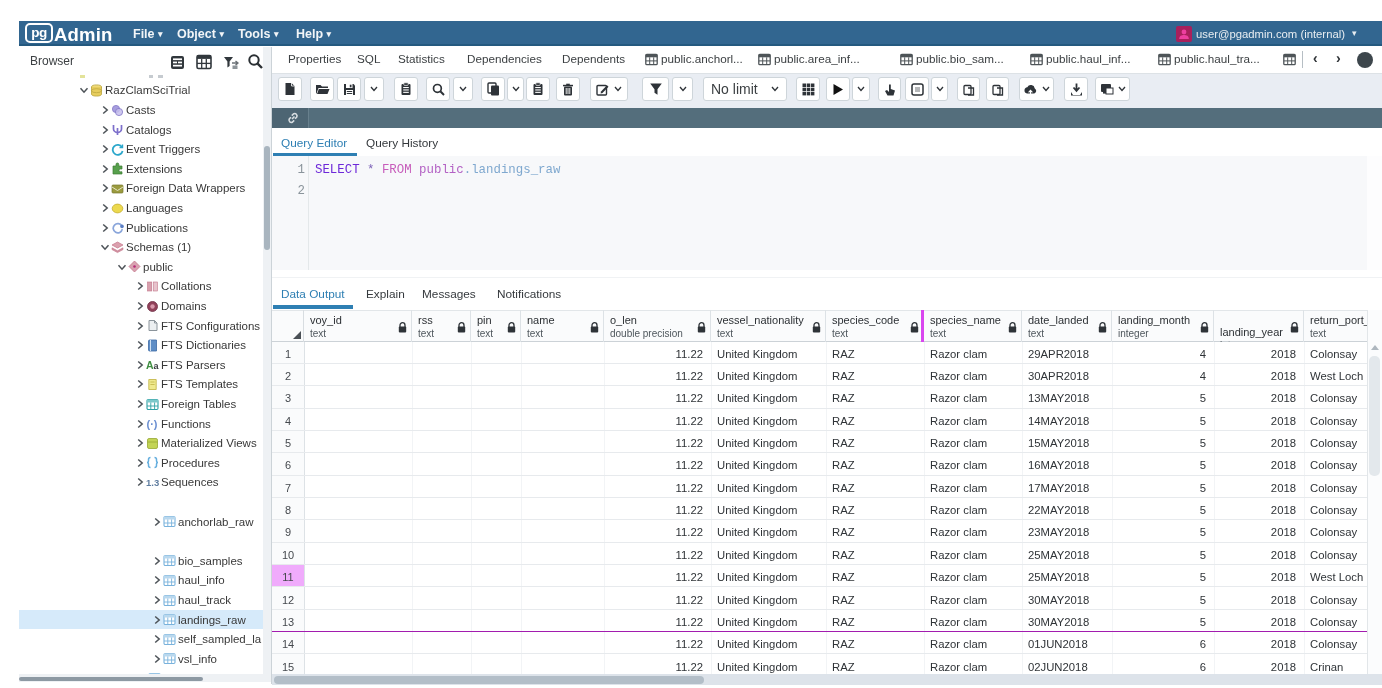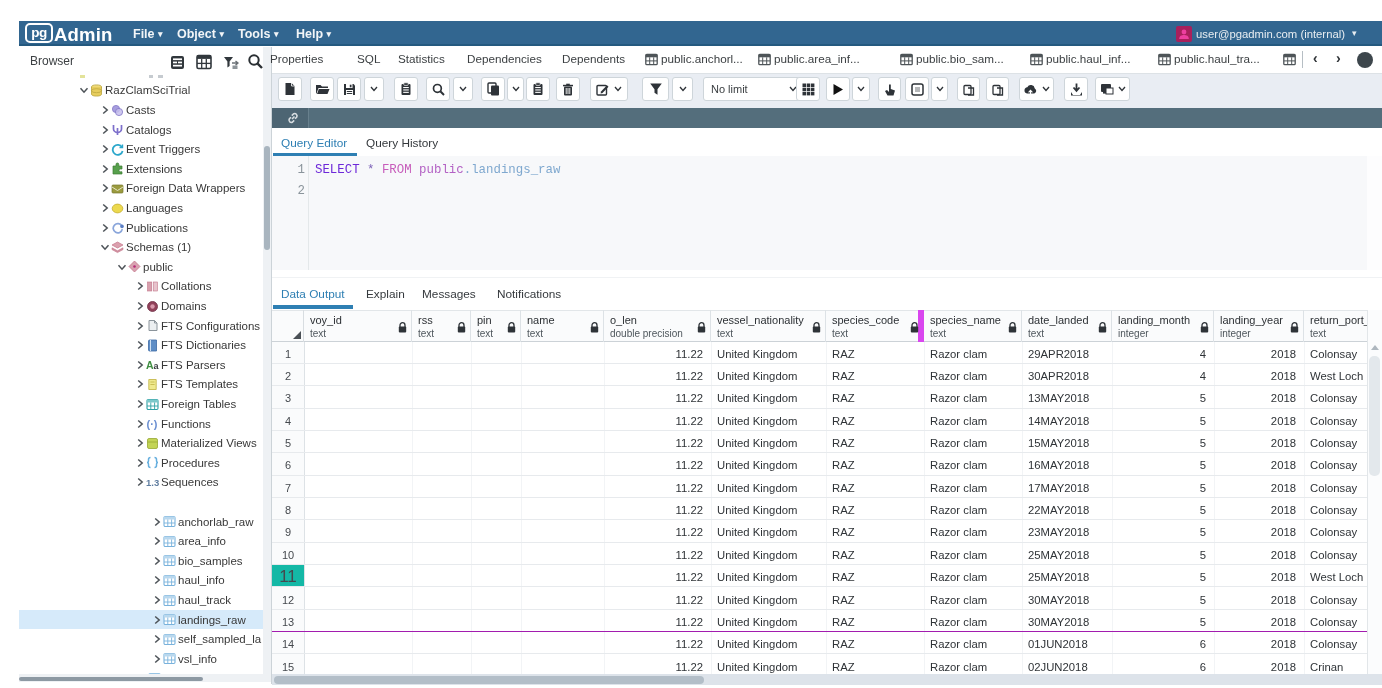--- a/index.html
+++ b/index.html
@@ -375,37 +375,20 @@
           <svg width="13" height="13" viewBox="0 0 13 13">
             <rect x="1" y="1.5" width="11" height="10" rx="1.2" fill="#fff" stroke="#79b2dc" stroke-width="1.1"></rect>
             <rect x="1" y="1.5" width="11" height="3" fill="#b9d8ee"></rect>
             <line x1="4.8" y1="4.5" x2="4.8" y2="11.5" stroke="#79b2dc" stroke-width="0.9"></line>
             <line x1="8.6" y1="4.5" x2="8.6" y2="11.5" stroke="#79b2dc" stroke-width="0.9"></line>
             <line x1="1" y1="8" x2="12" y2="8" stroke="#79b2dc" stroke-width="0.9"></line>
           </svg>
         </span>
         <span>anchorlab_raw</span>
       </div>
-      <div class="tr" style="top:484.5px;padding-left:132px">
-        <span class="cv">
-          <svg width="12" height="12" viewBox="0 0 12 12">
-            <path d="M4.2 2.5 L8.2 6 L4.2 9.5" fill="none" stroke="#4c5257" stroke-width="1.5"></path>
-          </svg>
-        </span>
-        <span class="ic">
-          <svg width="13" height="13" viewBox="0 0 13 13">
-            <rect x="1" y="1.5" width="11" height="10" rx="1.2" fill="#fff" stroke="#79b2dc" stroke-width="1.1"></rect>
-            <rect x="1" y="1.5" width="11" height="3" fill="#b9d8ee"></rect>
-            <line x1="4.8" y1="4.5" x2="4.8" y2="11.5" stroke="#79b2dc" stroke-width="0.9"></line>
-            <line x1="8.6" y1="4.5" x2="8.6" y2="11.5" stroke="#79b2dc" stroke-width="0.9"></line>
-            <line x1="1" y1="8" x2="12" y2="8" stroke="#79b2dc" stroke-width="0.9"></line>
-          </svg>
-        </span>
-        <span>area_info</span>
-      </div>
       <div class="tr" style="top:504.1px;padding-left:132px">
         <span class="cv">
           <svg width="12" height="12" viewBox="0 0 12 12">
             <path d="M4.2 2.5 L8.2 6 L4.2 9.5" fill="none" stroke="#4c5257" stroke-width="1.5"></path>
           </svg>
         </span>
         <span class="ic">
           <svg width="13" height="13" viewBox="0 0 13 13">
             <rect x="1" y="1.5" width="11" height="10" rx="1.2" fill="#fff" stroke="#79b2dc" stroke-width="1.1"></rect>
             <rect x="1" y="1.5" width="11" height="3" fill="#b9d8ee"></rect>
@@ -513,21 +496,21 @@
         </span>
         <span style="color:#9aa0a5">T</span>
       </div>
     </div>
 <div class="abs" style="left:263px;top:47px;width:8px;height:627px;background:#eef1f4"></div>
 <div class="abs" style="left:264px;top:146px;width:6px;height:104px;background:#a9b5bf;border-radius:3px"></div>
 <div class="abs" style="left:19px;top:674px;width:253px;height:8px;background:#eef1f4"></div>
 <div class="abs" style="left:19px;top:676.5px;width:184px;height:4.5px;background:#8d99a3;border-radius:2px"></div>
 <div class="abs" style="left:271px;top:47px;width:1px;height:637px;background:#ccd3d8"></div>
 <div class="abs" style="left:272px;top:47px;width:1110px;height:27px;background:#fff;border-bottom:1px solid #dde2e6"></div>
-<div class="abs tabtxt" style="left:270px">Properties</div>
+<div class="abs tabtxt" style="left:288px">Properties</div>
 <div class="abs tabtxt" style="left:357px">SQL</div>
 <div class="abs tabtxt" style="left:398px">Statistics</div>
 <div class="abs tabtxt" style="left:467px">Dependencies</div>
 <div class="abs tabtxt" style="left:562px">Dependents</div>
 <div class="abs" style="left:645px;top:53px;width:14px;height:14px">
       <svg width="13" height="13" viewBox="0 0 13 13">
         <rect x="0.8" y="1.3" width="11.4" height="10.4" rx="1" fill="none" stroke="#4e5458" stroke-width="1.3"></rect>
         <rect x="0.8" y="1.3" width="11.4" height="3" fill="#4e5458"></rect>
         <line x1="4.7" y1="4.3" x2="4.7" y2="11.7" stroke="#4e5458" stroke-width="1"></line>
         <line x1="8.7" y1="4.3" x2="8.7" y2="11.7" stroke="#4e5458" stroke-width="1"></line>
@@ -679,21 +662,21 @@
 <div class="abs tbtn" style="left:642px;width:27px">
       <svg width="14" height="14" viewBox="0 0 14 14">
         <path d="M1.2 1.5 L12.8 1.5 L8.5 7.2 L8.5 12.8 L5.5 10.8 L5.5 7.2 Z" fill="#2e3338"></path>
       </svg>
     </div>
 <div class="abs tbtn" style="left:672px;width:21px">
       <svg width="8" height="6" viewBox="0 0 8 6">
         <path d="M1 1 L4 4.5 L7 1" fill="none" stroke="#2e3338" stroke-width="1.3"></path>
       </svg>
     </div>
-<div class="abs tbtn" style="left:703px;width:102px;justify-content:center;padding:0 7px;font-size:11px;color:#3c4043">No limit<span style="margin-left:auto">
+<div class="abs tbtn" style="left:703px;width:84px;justify-content:center;padding:0 7px;font-size:14px;color:#3c4043">No limit<span style="margin-left:auto">
         <svg width="8" height="6" viewBox="0 0 8 6">
           <path d="M1 1 L4 4.5 L7 1" fill="none" stroke="#2e3338" stroke-width="1.3"></path>
         </svg>
       </span></div>
 <div class="abs tbtn" style="left:796px;width:24px">
       <svg width="13" height="13" viewBox="0 0 13 13">
         <g fill="#2e3338">
           <rect x="0.5" y="0.5" width="3.5" height="3.5"></rect>
           <rect x="4.7" y="0.5" width="3.5" height="3.5"></rect>
           <rect x="8.9" y="0.5" width="3.5" height="3.5"></rect>
@@ -859,21 +842,21 @@
     <div class="abs" style="left:711px;top:310px;width:115px;height:31.5px;border-right:1px solid #dde2e6;overflow:hidden">
       <div style="margin:4px 0 0 6px" class="hdrname">vessel_nationality</div>
       <div style="margin-left:6px" class="hdrtype">text</div>
     </div>
     <div class="abs" style="left:812px;top:322px">
       <svg width="9" height="11" viewBox="0 0 9 11">
         <path d="M2 5 L2 3.2 A2.5 2.5 0 0 1 7 3.2 L7 5" fill="none" stroke="#2e3338" stroke-width="1.3"></path>
         <rect x="0.8" y="4.6" width="7.4" height="5.8" rx="1" fill="#2e3338"></rect>
       </svg>
     </div>
-    <div class="abs" style="left:826px;top:310px;width:98px;height:43px;border-right:6px solid #d946ef;overflow:hidden">
+    <div class="abs" style="left:826px;top:310px;width:98px;height:43px;border-right:3px solid #d946ef;overflow:hidden">
       <div style="margin:4px 0 0 6px" class="hdrname">species_code</div>
       <div style="margin-left:6px" class="hdrtype">text</div>
     </div>
     <div class="abs" style="left:910px;top:322px">
       <svg width="9" height="11" viewBox="0 0 9 11">
         <path d="M2 5 L2 3.2 A2.5 2.5 0 0 1 7 3.2 L7 5" fill="none" stroke="#2e3338" stroke-width="1.3"></path>
         <rect x="0.8" y="4.6" width="7.4" height="5.8" rx="1" fill="#2e3338"></rect>
       </svg>
     </div>
     <div class="abs" style="left:924px;top:310px;width:98px;height:31.5px;border-right:1px solid #dde2e6;overflow:hidden">
@@ -900,21 +883,21 @@
       <div style="margin:4px 0 0 6px" class="hdrname">landing_month</div>
       <div style="margin-left:6px" class="hdrtype">integer</div>
     </div>
     <div class="abs" style="left:1200px;top:322px">
       <svg width="9" height="11" viewBox="0 0 9 11">
         <path d="M2 5 L2 3.2 A2.5 2.5 0 0 1 7 3.2 L7 5" fill="none" stroke="#2e3338" stroke-width="1.3"></path>
         <rect x="0.8" y="4.6" width="7.4" height="5.8" rx="1" fill="#2e3338"></rect>
       </svg>
     </div>
     <div class="abs" style="left:1214px;top:310px;width:90px;height:31.5px;border-right:1px solid #dde2e6;overflow:hidden">
-      <div style="margin:4px 0 0 6px" class="hdrname">landing_year</div>
+      <div style="margin:16px 0 0 6px" class="hdrname">landing_year</div>
       <div style="margin-left:6px" class="hdrtype">integer</div>
     </div>
     <div class="abs" style="left:1290px;top:322px">
       <svg width="9" height="11" viewBox="0 0 9 11">
         <path d="M2 5 L2 3.2 A2.5 2.5 0 0 1 7 3.2 L7 5" fill="none" stroke="#2e3338" stroke-width="1.3"></path>
         <rect x="0.8" y="4.6" width="7.4" height="5.8" rx="1" fill="#2e3338"></rect>
       </svg>
     </div>
     <div class="abs" style="left:1304px;top:310px;width:63px;height:31.5px;overflow:hidden">
       <div style="margin:4px 0 0 6px" class="hdrname">return_port_area</div>
@@ -1037,21 +1020,21 @@
         <div style="position:absolute;left:332px;top:0;width:99px;height:100%;display:flex;align-items:center;justify-content:flex-end;padding-top:3px">11.22</div>
         <div style="position:absolute;left:445px;top:0;height:100%;display:flex;align-items:center;white-space:nowrap;padding-top:3px">United Kingdom</div>
         <div style="position:absolute;left:560px;top:0;height:100%;display:flex;align-items:center;white-space:nowrap;padding-top:3px">RAZ</div>
         <div style="position:absolute;left:658px;top:0;height:100%;display:flex;align-items:center;white-space:nowrap;padding-top:3px">Razor clam</div>
         <div style="position:absolute;left:756px;top:0;height:100%;display:flex;align-items:center;white-space:nowrap;padding-top:3px">25MAY2018</div>
         <div style="position:absolute;left:840px;top:0;width:94px;height:100%;display:flex;align-items:center;justify-content:flex-end;padding-top:3px">5</div>
         <div style="position:absolute;left:942px;top:0;width:82px;height:100%;display:flex;align-items:center;justify-content:flex-end;padding-top:3px">2018</div>
         <div style="position:absolute;left:1038px;top:0;height:100%;display:flex;align-items:center;white-space:nowrap;padding-top:3px">Colonsay</div>
       </div>
       <div style="position:absolute;left:0;top:223.50px;width:1110px;height:22.35px;border-bottom:1px solid #e7eaed;font-size:11.3px;color:#2f3337">
-        <div style="position:absolute;left:0;top:0;width:32px;height:100%;background:#14b8a6;display:flex;align-items:center;justify-content:center;color:#45494e;font-size:17px;padding-top:3px">11</div>
+        <div style="position:absolute;left:0;top:0;width:32px;height:100%;background:#f0abfc;display:flex;align-items:center;justify-content:center;color:#45494e;font-size:11px;padding-top:3px">11</div>
         <div style="position:absolute;left:332px;top:0;width:99px;height:100%;display:flex;align-items:center;justify-content:flex-end;padding-top:3px">11.22</div>
         <div style="position:absolute;left:445px;top:0;height:100%;display:flex;align-items:center;white-space:nowrap;padding-top:3px">United Kingdom</div>
         <div style="position:absolute;left:560px;top:0;height:100%;display:flex;align-items:center;white-space:nowrap;padding-top:3px">RAZ</div>
         <div style="position:absolute;left:658px;top:0;height:100%;display:flex;align-items:center;white-space:nowrap;padding-top:3px">Razor clam</div>
         <div style="position:absolute;left:756px;top:0;height:100%;display:flex;align-items:center;white-space:nowrap;padding-top:3px">25MAY2018</div>
         <div style="position:absolute;left:840px;top:0;width:94px;height:100%;display:flex;align-items:center;justify-content:flex-end;padding-top:3px">5</div>
         <div style="position:absolute;left:942px;top:0;width:82px;height:100%;display:flex;align-items:center;justify-content:flex-end;padding-top:3px">2018</div>
         <div style="position:absolute;left:1038px;top:0;height:100%;display:flex;align-items:center;white-space:nowrap;padding-top:3px">West Loch</div>
       </div>
       <div style="position:absolute;left:0;top:245.85px;width:1110px;height:22.35px;border-bottom:1px solid #e7eaed;font-size:11.3px;color:#2f3337">

